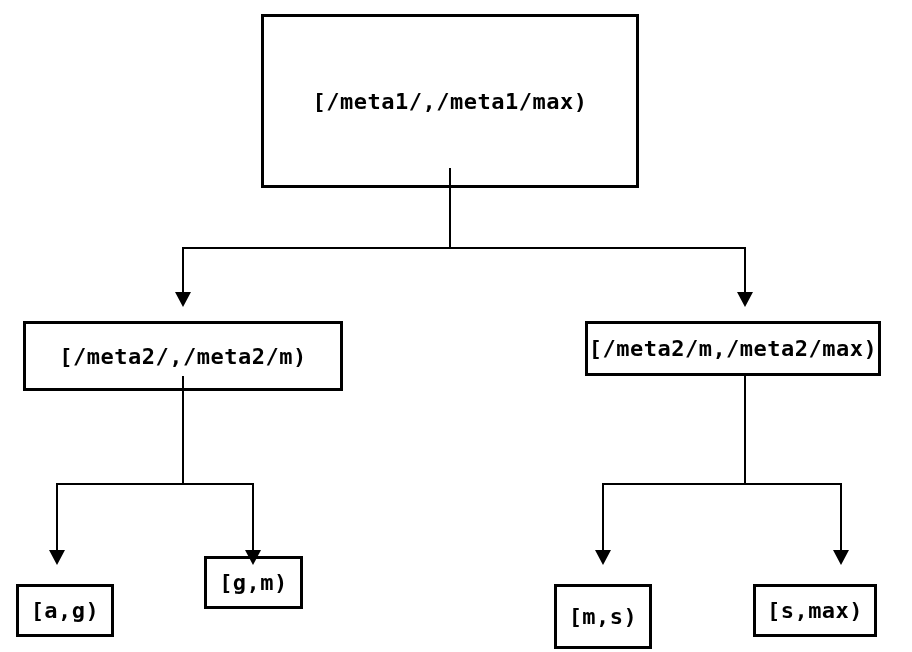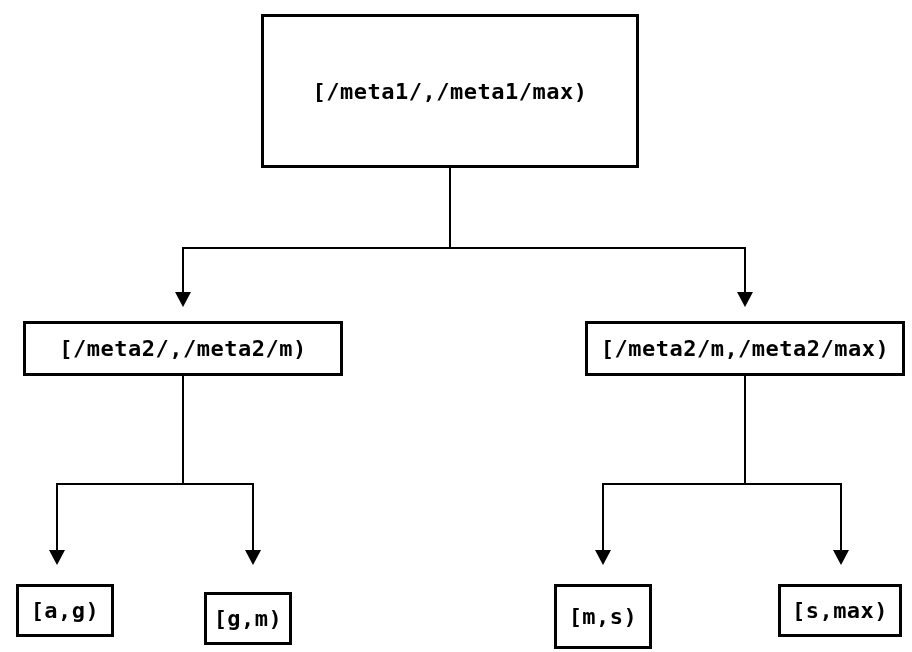--- a/index.html
+++ b/index.html
@@ -48,45 +48,45 @@
     border-left: 8px solid transparent;
     border-right: 8px solid transparent;
     border-top: 15px solid #000000;
   }
 </style>
 </head>
 <body>
 
 <div class="diagram">
 
-  <div class="node" style="left:261px; top:14px; width:378px; height:154px;align-items:center;">
+  <div class="node" style="left:261px; top:14px; width:378px; height:174px;align-items:center;">
     <span>[/meta1/,/meta1/max)</span>
   </div>
 
-  <div class="node" style="left:23px; top:321px; width:320px; height:55px;">
+  <div class="node" style="left:23px; top:321px; width:320px; height:70px;">
     <span>[/meta2/,/meta2/m)</span>
   </div>
 
-  <div class="node" style="left:585px; top:321px; width:320px; height:55px;">
+  <div class="node" style="left:585px; top:321px; width:296px; height:55px;">
     <span>[/meta2/m,/meta2/max)</span>
   </div>
 
   <div class="node" style="left:16px; top:584px; width:98px; height:53px;">
     <span>[a,g)</span>
   </div>
 
-  <div class="node" style="left:204px; top:592px; width:88px; height:53px;">
+  <div class="node" style="left:204px; top:556px; width:99px; height:53px;">
     <span>[g,m)</span>
   </div>
 
   <div class="node" style="left:554px; top:584px; width:98px; height:65px;">
     <span>[m,s)</span>
   </div>
 
-  <div class="node" style="left:753px; top:584px; width:124px; height:53px;margin-left:25px;">
+  <div class="node" style="left:753px; top:584px; width:124px; height:53px;">
     <span>[s,max)</span>
   </div>
 
   <div class="vline" style="left:449px; top:168px; height:81px;"></div>
   <div class="hline" style="left:182px; top:247px; width:564px;"></div>
   <div class="vline" style="left:182px; top:247px; height:45px;"></div>
   <div class="arrow-down" style="left:175px; top:292px;"></div>
   <div class="vline" style="left:744px; top:247px; height:45px;"></div>
   <div class="arrow-down" style="left:737px; top:292px;"></div>
 

